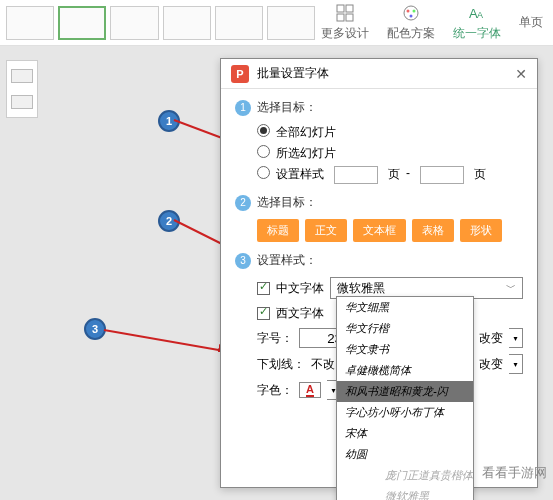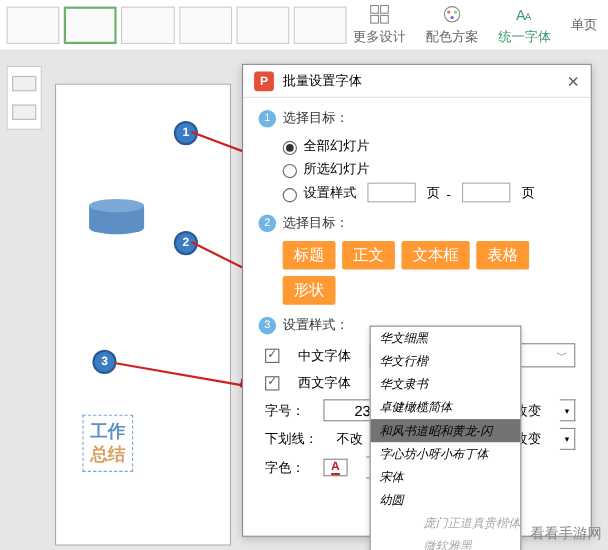--- a/index.html
+++ b/index.html
@@ -28,42 +28,42 @@
 
 .dialog { position: absolute; left: 220px; top: 58px; width: 318px; height: 430px; background: #fff; border: 1px solid #888; box-shadow: 0 2px 8px rgba(0,0,0,0.2); font-size: 12px; }
 .dlg-title { height: 30px; display: flex; align-items: center; padding: 0 10px; border-bottom: 1px solid #e0e0e0; }
 .dlg-title .p { width: 18px; height: 18px; background: #e5503c; color: #fff; display: flex; align-items: center; justify-content: center; border-radius: 3px; font-size: 11px; font-weight: bold; margin-right: 8px; }
 .dlg-title .close { margin-left: auto; font-size: 14px; color: #666; cursor: pointer; }
 .dlg-body { padding: 10px 14px; }
 .section { margin-bottom: 10px; }
 .sec-head { display: flex; align-items: center; gap: 6px; margin-bottom: 8px; }
 .numcirc { width: 16px; height: 16px; border-radius: 50%; background: #6fb5e6; color: #fff; display: flex; align-items: center; justify-content: center; font-size: 10px; }
 .sec-label { color: #333; }
-.radio-row { display: flex; align-items: flex-end; gap: 6px; margin: 4px 0 4px 22px; }
+.radio-row { display: flex; align-items: flex-start; gap: 6px; margin: 4px 0 4px 22px; }
 .radio { width: 13px; height: 13px; border: 1px solid #666; border-radius: 50%; position: relative; }
 .radio.checked::after { content: ''; position: absolute; inset: 2px; background: #333; border-radius: 50%; }
 .page-input { width: 44px; height: 18px; border: 1px solid #aaa; margin: 0 4px; }
 .tag-row { display: flex; gap: 6px; margin-left: 22px; flex-wrap: wrap; }
-.tag { background: #ff9933; color: #fff; padding: 4px 10px; border-radius: 2px; font-size: 14px; cursor: pointer; }
-.field-row { display: flex; align-items: center; gap: 17px; margin: 6px 0 6px 6px; }
+.tag { background: #ff9933; color: #fff; padding: 4px 10px; border-radius: 2px; font-size: 11px; cursor: pointer; }
+.field-row { display: flex; align-items: center; gap: 6px; margin: 6px 0 6px 22px; }
 .chk { width: 13px; height: 13px; border: 1px solid #666; position: relative; }
 .chk.checked::after { content: '✓'; position: absolute; top: -3px; left: 1px; font-size: 11px; color: #2a7a2a; }
 .combo { position: relative; flex: 1; height: 22px; border: 1px solid #888; display: flex; align-items: center; padding: 0 6px; background: #fff; }
 .combo .arrow { margin-left: auto; font-size: 10px; color: #666; }
 .num-input { width: 44px; height: 20px; border: 1px solid #888; text-align: right; }
 .color-swatch { width: 22px; height: 16px; border: 1px solid #888; display: inline-flex; align-items: center; justify-content: center; }
 .color-swatch .A { color: #c22; font-weight: bold; font-size: 11px; border-bottom: 2px solid #c22; }
 .drop-arrow { width: 14px; height: 20px; border: 1px solid #888; border-left: none; display: flex; align-items: center; justify-content: center; font-size: 8px; }
 
 .dropdown { position: absolute; left: 336px; top: 296px; width: 138px; background: #fff; border: 1px solid #888; box-shadow: 0 2px 6px rgba(0,0,0,0.2); font-size: 11px; z-index: 100; }
 .dd-item { padding: 3px 8px; cursor: pointer; white-space: nowrap; overflow: hidden; font-style: italic; }
 .dd-item.hl { background: #737373; }
 .dd-item.dim { color: #aaa; margin-left: 40px; }
 
-.watermark { position: absolute; right: 6px; bottom: 6px; font-size: 13px; color: #888; font-family: Liberation Mono, monospace; }
+.watermark { position: absolute; right: 6px; bottom: 18px; font-size: 13px; color: #888; font-family: Liberation Mono, monospace; }
 
 .arrow-svg { position: absolute; pointer-events: none; }
 </style>
 </head>
 <body>
 
 <div class="top-bar">
   <div class="thumb-strip">
     <div class="thumb"></div>
     <div class="thumb sel"></div>
@@ -109,30 +109,20 @@
     </div>
   </div>
 </div>
 
 <div class="stage">
   <div class="side-panel">
     <div class="mini"></div>
     <div class="mini"></div>
   </div>
 
-  <div class="slide-area">
-    <div class="cyl">
-      <div class="body"></div>
-        <div class="top"></div>
-    </div>
-    <div class="slide-text">
-      <div>工作</div>
-      <div class="l2">总结</div>
-    </div>
-  </div>
 
   <div class="badge" style="left:158px; top:64px;">1</div>
   <div class="badge" style="left:158px; top:164px;">2</div>
   <div class="badge" style="left:84px; top:272px;">3</div>
 
   <svg class="arrow-svg" style="left:100px; top:26px;" width="150" height="280">
     <defs>
         <marker id="ah" markerWidth="8" markerHeight="8" refX="6" refY="3" orient="auto">
           <path d="M0,0 L7,3 L0,6 Z" fill="#c22"></path>
         </marker>

